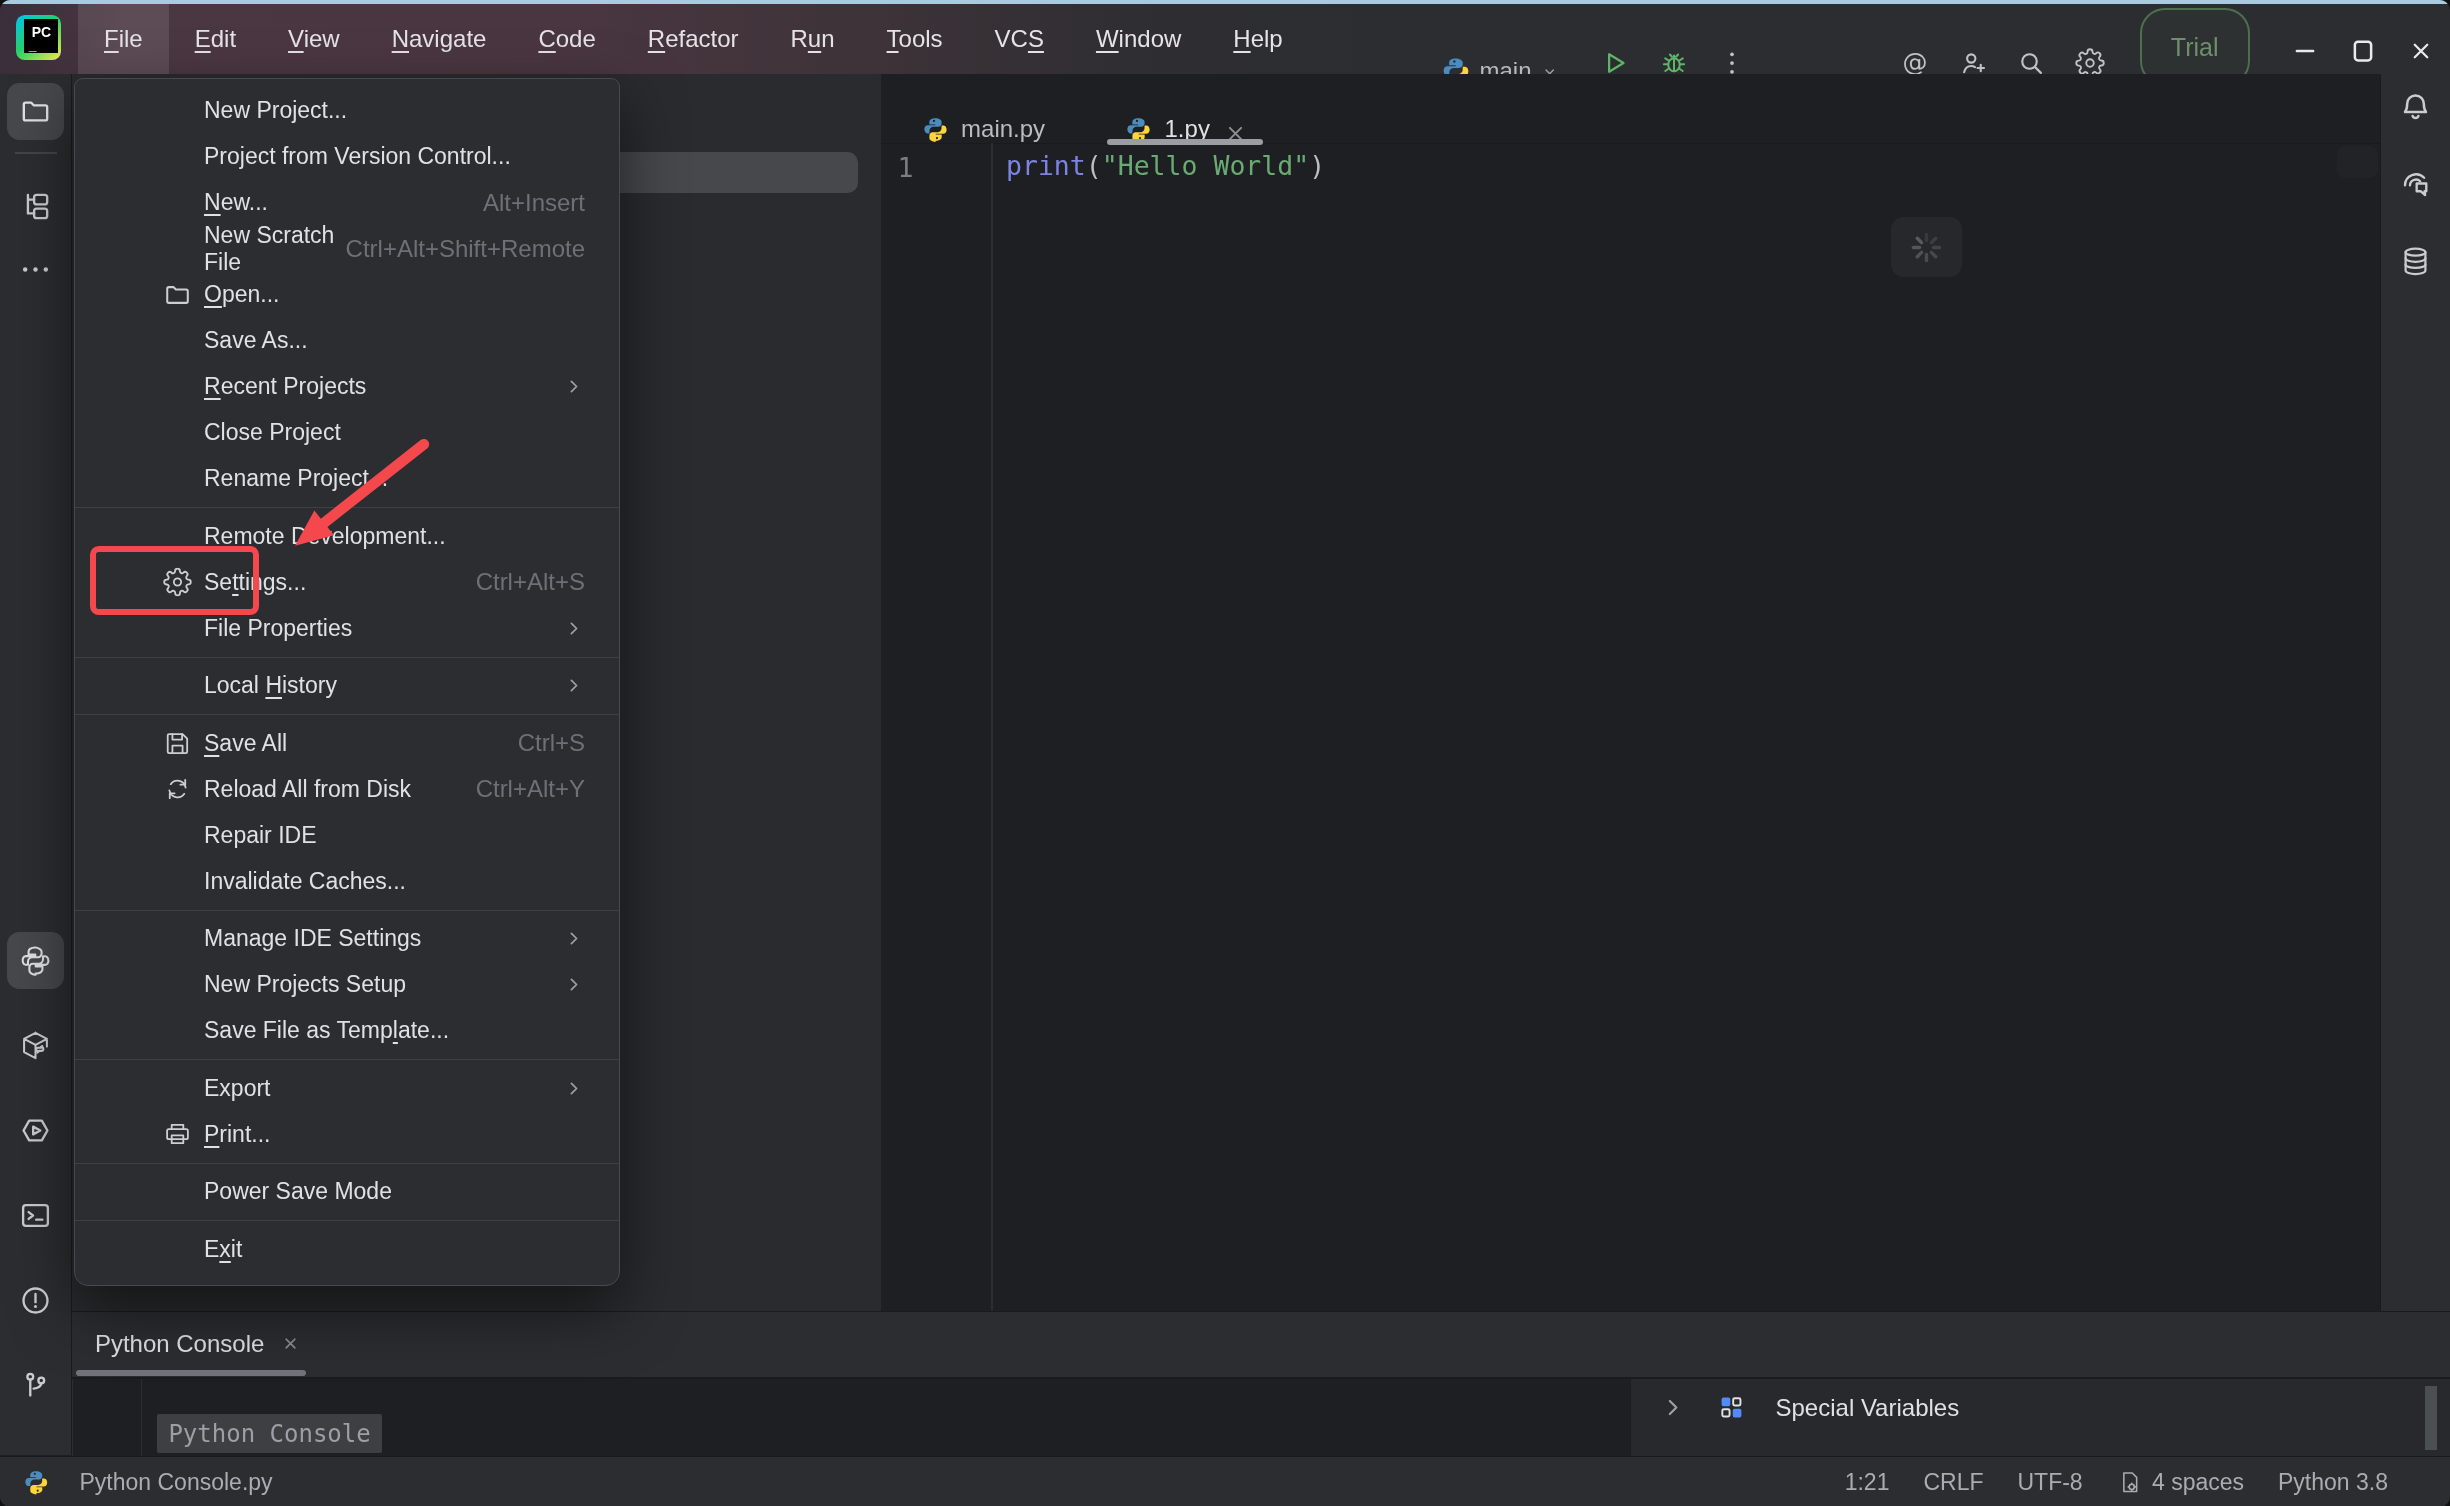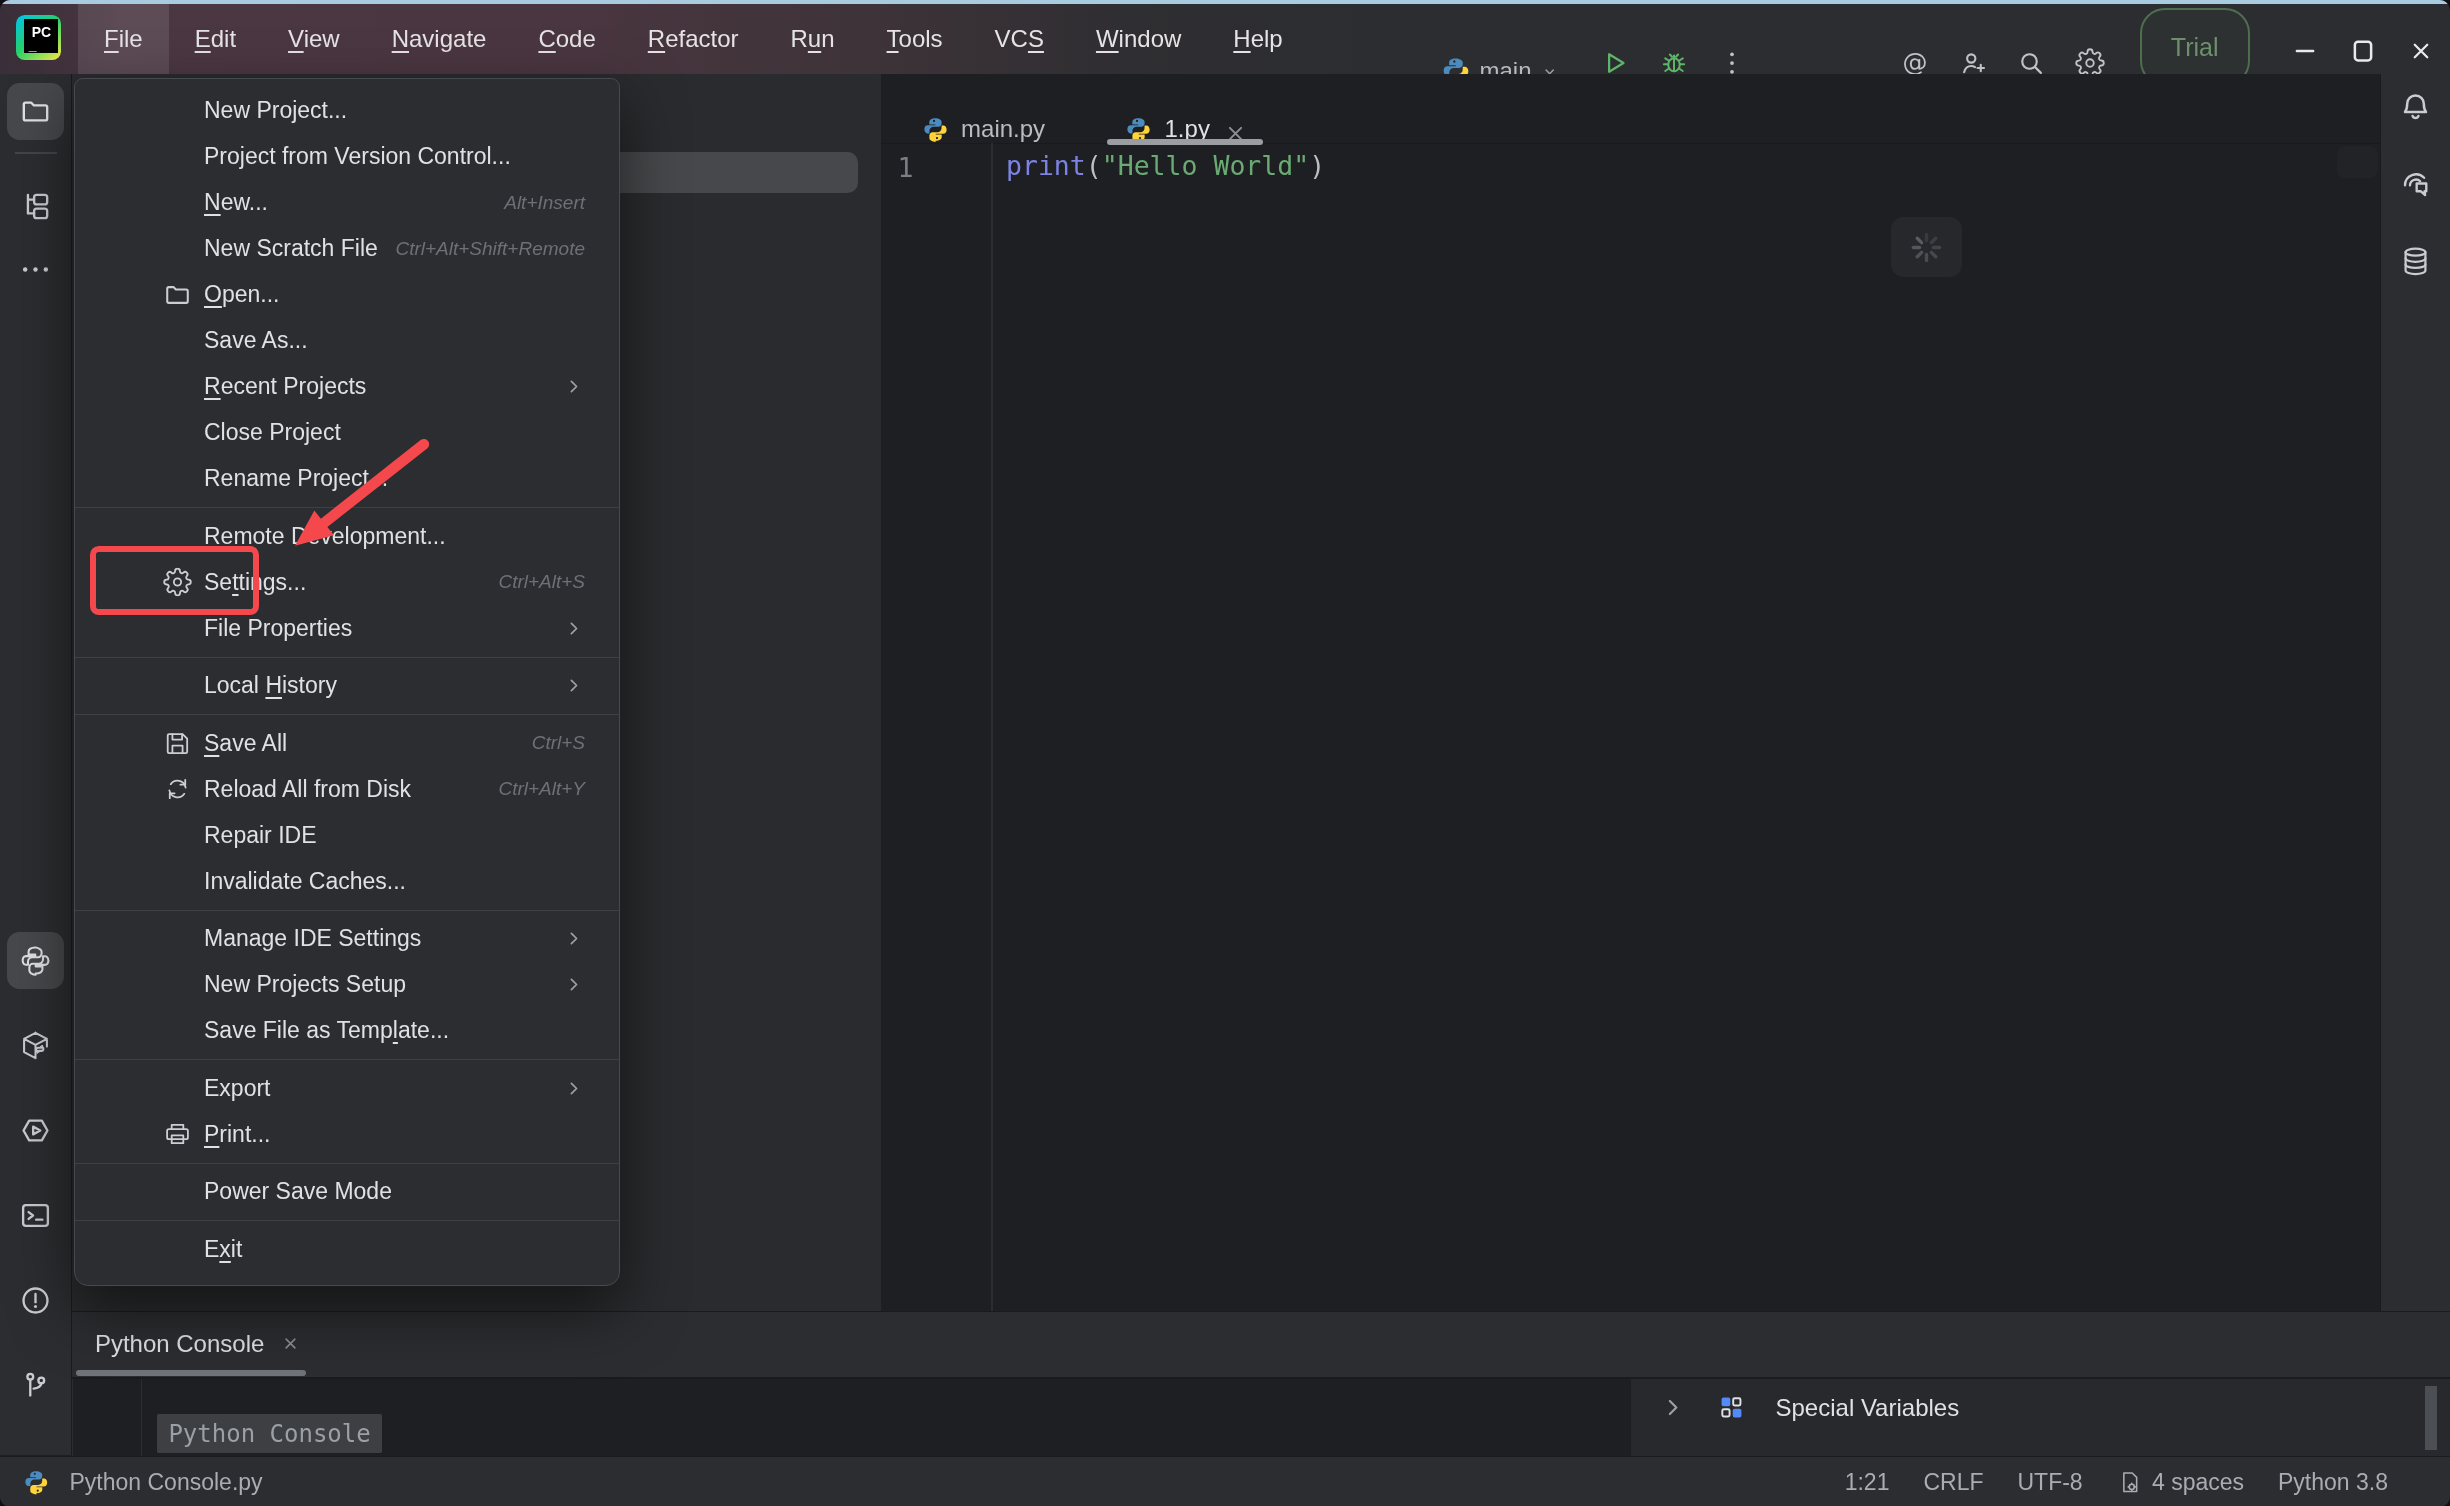--- a/index.html
+++ b/index.html
@@ -81,33 +81,33 @@
   .console-ghost{position:absolute;left:84px;top:35px;height:39px;background:#3d3f43;color:#9aa0a6;border-radius:1.8px;
     font-family:"DejaVu Sans Mono",monospace;font-size:24px;display:flex;align-items:center;padding:0 11.5px;}
   .special-pane{position:absolute;left:1558px;right:0;top:67px;bottom:0;background:#28292d;border-left:0.9px solid #1e1f22;}
   .sv-row{display:flex;align-items:flex-end;gap:30px;margin:14px 0 0 26.5px;font-size:24px;color:#dfe1e5;}
   .sv-row .chev svg{width:21px;height:21px;color:#9da0a6;}
   .sv-row .ic svg{width:29px;height:29px;}
   .sv-scroll{position:absolute;right:14px;top:7px;width:12.4px;height:64px;background:#4b4e53;}
   
   .statusbar{position:absolute;left:0;bottom:0;width:2450px;height:51px;background:#2b2d30;border-top:1.8px solid #1a1b1e;
     display:flex;align-items:center;font-size:23px;color:#a9adb3;box-sizing:border-box;}
-  .sb-left{display:flex;align-items:center;gap:20px;padding-left:23px;}
+  .sb-left{display:flex;align-items:center;gap:30px;padding-left:23px;}
   .sb-left .ic svg{width:26.5px;height:26.5px;}
   .sb-right{margin-left:auto;display:flex;align-items:center;gap:34px;padding-right:28px;}
   .sb-item{display:flex;align-items:center;gap:8.8px;}
   .sb-item .ic svg{width:26.5px;height:26.5px;}
   
   .file-menu{position:absolute;left:74px;top:78px;width:546px;background:#2b2d30;border:0.9px solid #474950;
     border-radius:8.8px 8.8px 14px 14px;box-shadow:0 23px 62px rgba(0,0,0,.55);padding:8.8px 0 12.4px;z-index:50;box-sizing:border-box;}
   .mi{position:relative;height:46px;display:flex;align-items:center;padding:0 34px 0 129px;font-size:23px;color:#dfe1e5;}
   .mi .mi-icon{position:absolute;left:85px;top:50%;transform:translateY(-50%);width:35px;height:35px;color:#ccced3;
     display:flex;align-items:center;justify-content:center;}
   .mi .mi-icon svg{width:29px;height:29px;}
-  .mi .sc{margin-left:auto;color:#6c7077;font-size:19px;white-space:nowrap;font-style:italic;}
+  .mi .sc{margin-left:auto;color:#6c7077;font-size:24px;white-space:nowrap;}
   .mi .sub{margin-left:auto;width:23px;height:23px;color:#9da0a6;}
   .mi .sub svg{width:23px;height:23px;}
   .msep{height:0.9px;background:#3d4045;margin:5.3px 0;}
   
   .anno-box{position:absolute;left:90px;top:546px;width:157px;height:57px;border:6.2px solid #f4484d;border-radius:8.8px;z-index:60;}
   .anno-arrow{position:absolute;left:265px;top:415px;width:203px;height:168px;z-index:60;}
 </style>
 </head>
 <body>
 

